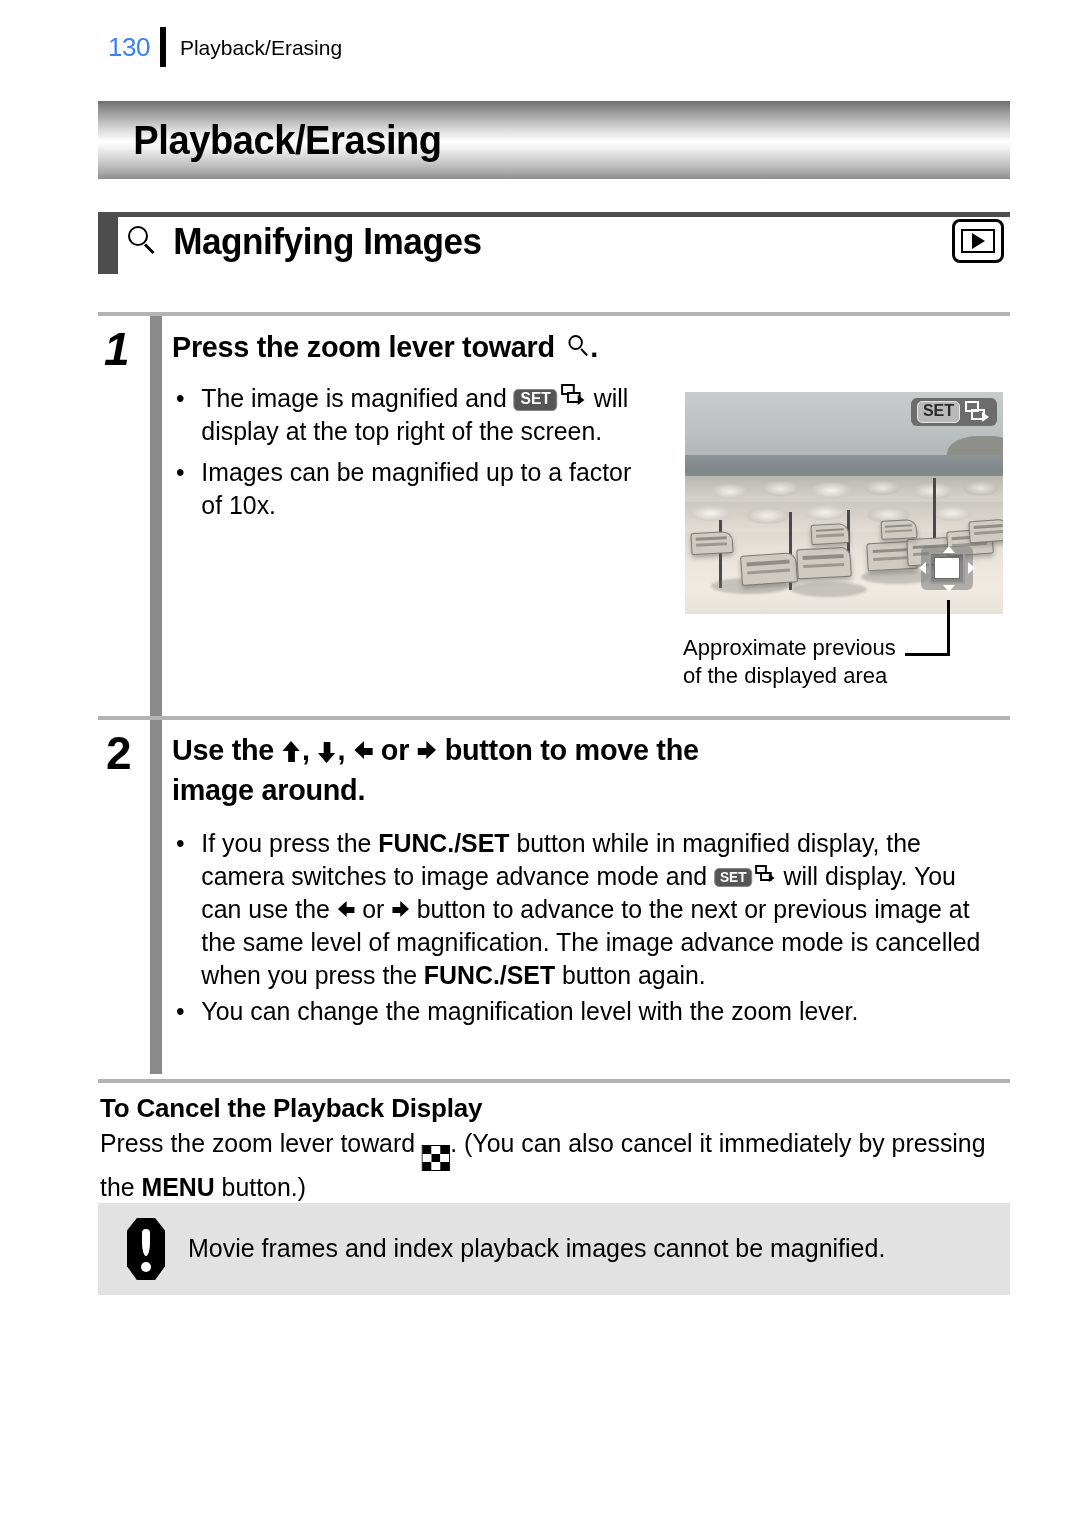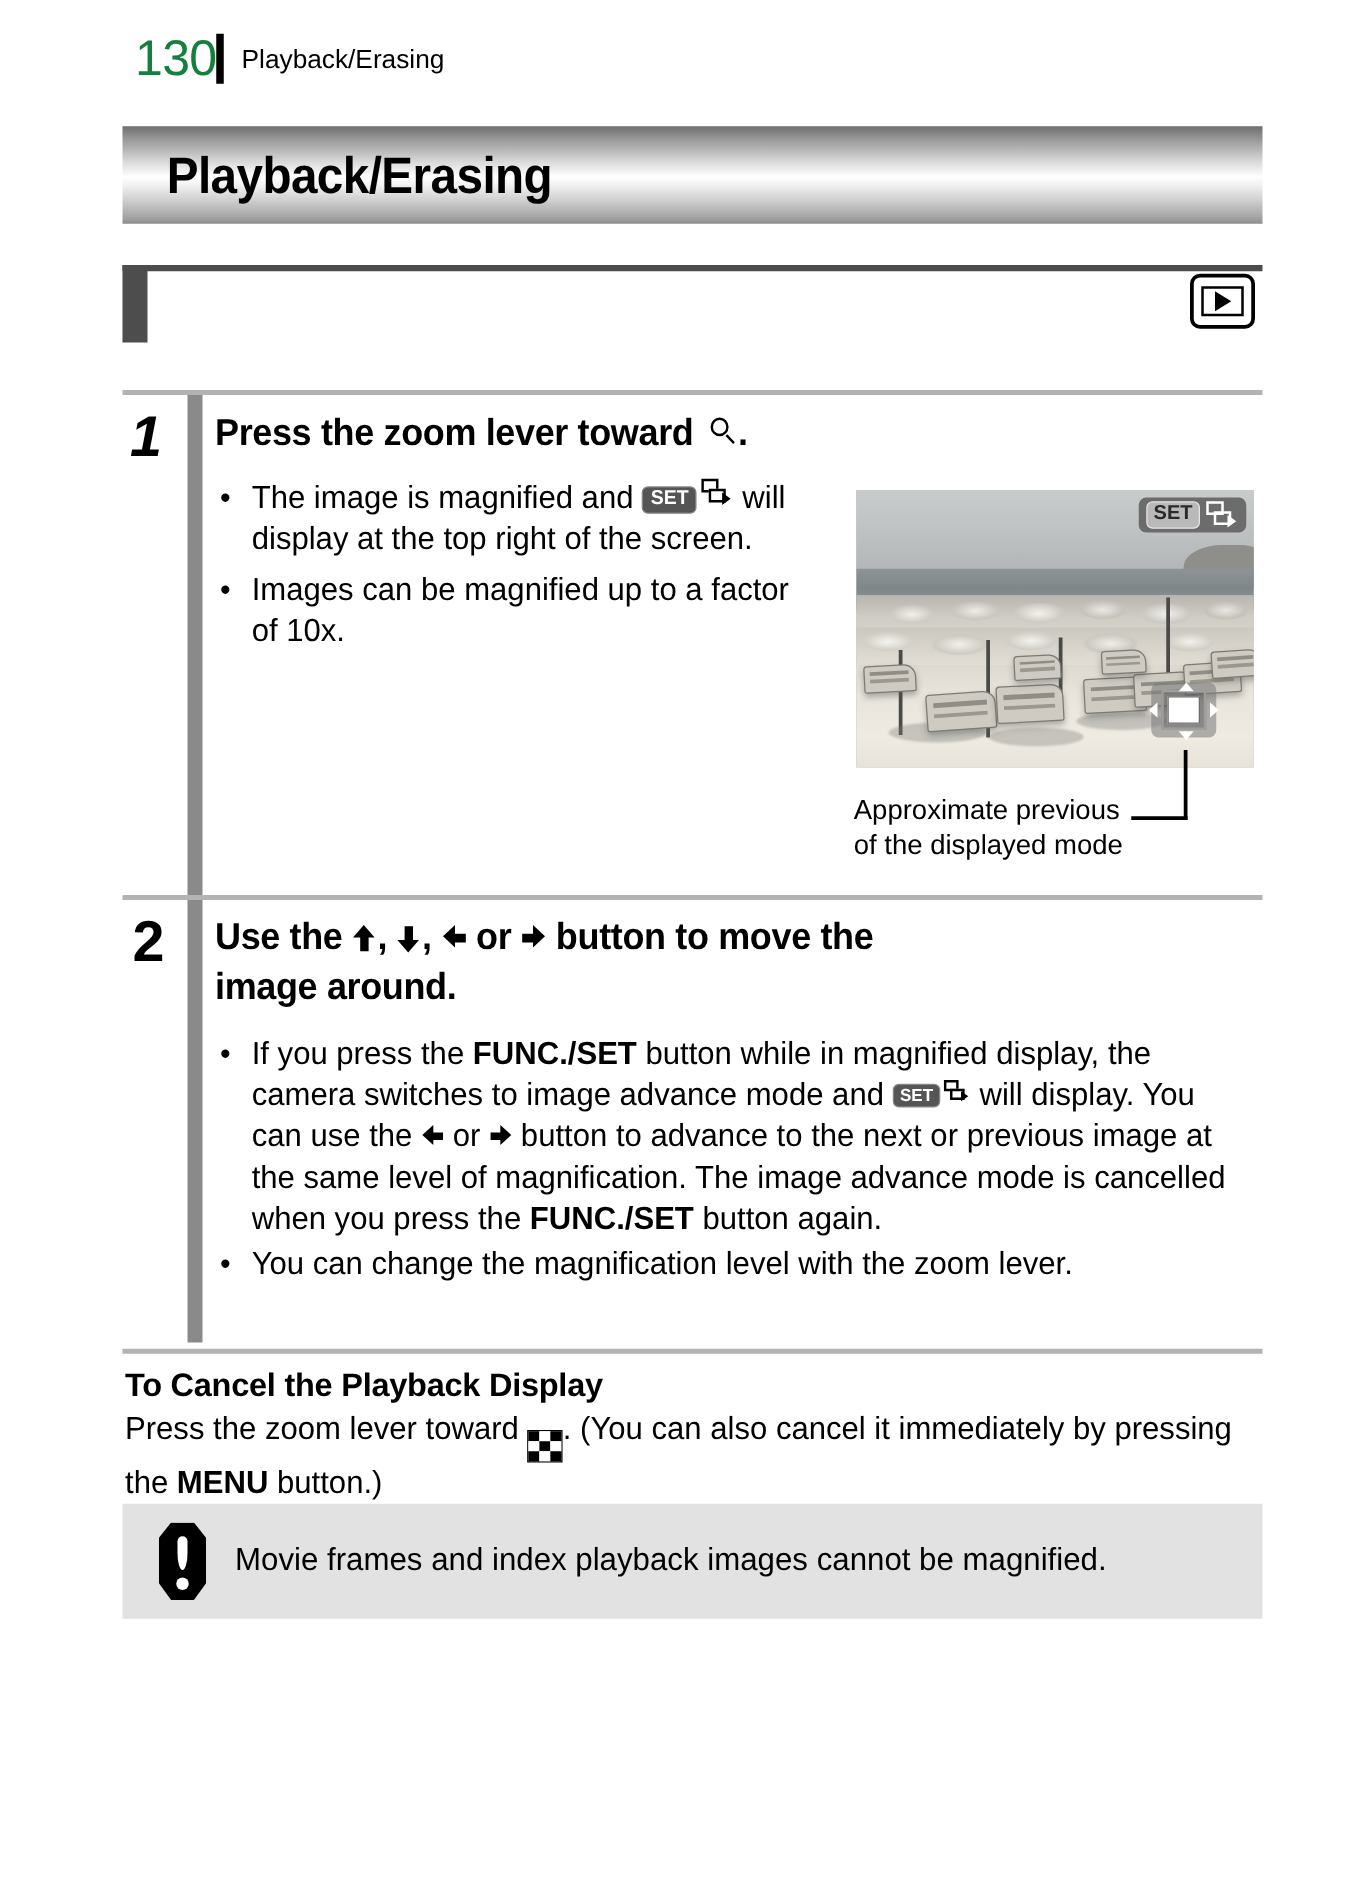--- a/index.html
+++ b/index.html
@@ -19,25 +19,25 @@
   
   .runhead {
     position: absolute;
     left: 108px;
     top: 26px;
     display: flex;
     align-items: center;
     height: 42px;
   }
   .runhead .pageno {
-    font-size: 40px;
+    font-size: 26px;
     letter-spacing: -0.5px;
-    color: #15803d;
+    color: #3b82f6;
     line-height: 1;
-    padding-right: 0;
+    padding-right: 10px;
   }
   .runhead .rule {
     width: 6px;
     height: 40px;
     background: #000;
   }
   .runhead .chapter {
     font-size: 21px;
     color: #000;
     padding-left: 14px;
@@ -572,20 +572,27 @@
   <div class="chapter">Playback/Erasing</div>
 </div>
 
 <div class="banner">
   <div class="banner-title">Playback/Erasing</div>
 </div>
 
 <div class="sec">
   <div class="sec-topline"></div>
   <div class="sec-leftbar"></div>
+  <div class="sec-inner">
+    <span class="magglyph big">
+      <span class="lens"></span>
+        <span class="hdl"></span>
+    </span>
+    <span class="sec-title">Magnifying Images</span>
+  </div>
   <div class="sec-mode-icon">
     <div class="mode-icon">
         <div class="scr">
           <div class="tri"></div>
         </div>
       </div>
   </div>
 </div>
 
 <div class="hr" style="top:312px"></div>
@@ -663,21 +670,21 @@
       <span class="a lf"></span>
         <span class="a rt"></span>
     </div>
   </div>
 </div>
 
 <div class="leader-v"></div>
 <div class="leader-h"></div>
 <div class="caption">
   <div>Approximate previous</div>
-  <div>of the displayed mode</div>
+  <div>of the displayed area</div>
 </div>
 
 <div class="hr" style="top:716px"></div>
 <div class="stepbar" style="top:720px; height:354px"></div>
 <div class="stepnum noital" style="left:106px; top:730px">2</div>
 
 <div class="step-head" style="left:172px; top:730px; width:830px">
   <span>Use the</span>
   <span class="arw up"><span class="stem"></span><span class="head"></span></span><span>,</span>
   <span class="arw down"><span class="stem"></span><span class="head"></span></span><span>,</span>

